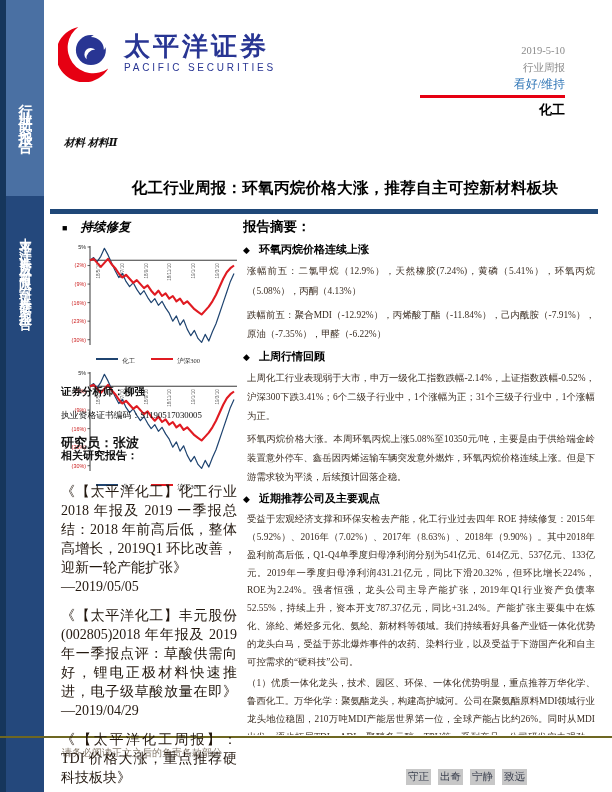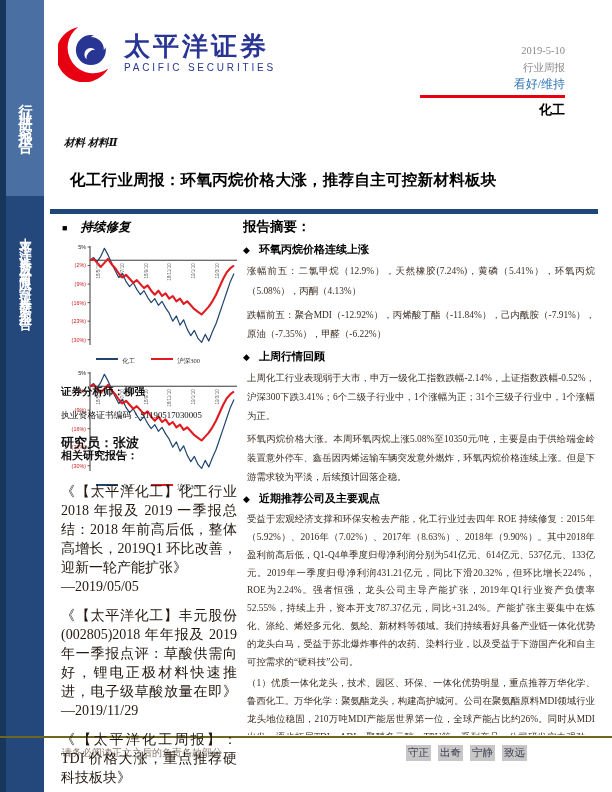--- a/index.html
+++ b/index.html
@@ -18,21 +18,21 @@
   .logo{position:absolute;left:58px;top:24px;display:flex;align-items:center;gap:8px;}
   .logo-mark{width:58px;height:58px;}
   .logo-cn{font-size:26px;font-weight:bold;color:#283593;letter-spacing:3px;line-height:28px;}
   .logo-en{font-size:10px;color:#283593;letter-spacing:2.8px;margin-top:1px;font-family:"Liberation Sans",sans-serif;}
   .meta{position:absolute;right:47px;top:42px;text-align:right;line-height:17px;}
   .meta-date,.meta-type{font-size:10.5px;color:#8a8a8a;}
   .meta-rating{font-size:12px;color:#2e75b6;}
   .red-rule{position:absolute;left:420px;right:47px;top:95px;height:3px;background:#e60012;}
   .industry{position:absolute;right:47px;top:101px;font-size:13px;font-weight:bold;color:#000;}
   .category{position:absolute;left:64px;top:136px;font-size:10.5px;font-weight:bold;font-style:italic;color:#111;}
-  .title{position:absolute;left:62px;top:162px;width:534px;font-size:15.5px;font-weight:bold;margin:8px;color:#000;letter-spacing:0.3px;}
+  .title{position:absolute;left:62px;top:162px;width:534px;font-size:15.5px;font-weight:bold;margin:16px;color:#000;letter-spacing:0.3px;text-align:center;}
   .navy-rule{position:absolute;left:50px;top:209px;width:548px;height:5px;background:#1f4878;}
 
   
   .left-col{position:absolute;left:58px;top:219px;width:180px;}
   .trend-head{font-weight:bold;font-style:italic;font-size:12.5px;display:flex;gap:13px;align-items:center;margin:0 0 7px 4px;color:#000;}
   .sq{font-size:9px;font-style:normal;}
   .trend-svg{display:block;}
   .legend{display:flex;justify-content:center;gap:16px;margin-top:1px;height:11px;align-items:center;}
   .lg-line{display:inline-block;width:22px;height:2px;margin-right:4px;vertical-align:middle;}
   .lg-label{font-size:6.5px;color:#333;}
@@ -54,21 +54,21 @@
   .diamond{font-size:9px;}
   .body{font-size:9.4px;color:#3a2c21;text-align:justify;margin:4px;}
   .s1{line-height:19.8px;}
   .s2{line-height:19px;}
   .s3{line-height:17.8px;}
 
   
   .foot-rule{position:absolute;left:0;top:736px;width:612px;height:2px;background:#6e6722;}
   .foot-disclaimer{position:absolute;left:62px;top:746px;font-size:10px;color:#85796a;}
   .foot-motto{position:absolute;right:85px;top:745px;display:flex;gap:7px;}
-  .motto{background:#c7c7c7;color:#3c4150;font-size:10.5px;padding:1px 2px;}
+  .motto{background:#c7c7c7;color:#3c4150;font-size:10.5px;padding:1px 2px;margin-top:24px;}
 </style>
 </head>
 <body>
 
 <div class="page">
 
   <div class="side-stripe"></div>
   <div class="side-top">
     <div class="vtext side-top-text">行业研究报告</div>
   </div>
@@ -169,21 +169,21 @@
       <div class="an an1">证券分析师：柳强</div>
       <div class="an an2">执业资格证书编码：S1190517030005</div>
       <div class="an an3">研究员：张波</div>
       <div class="an an4">相关研究报告：</div>
       <div class="reports">
         <div class="report">
           <span>《【太平洋化工】化工行业 2018 年报及 2019 一季报总结：2018 年前高后低，整体高增长，2019Q1 环比改善，迎新一轮产能扩张》</span>
           <div class="rep-date">—2019/05/05</div>
         </div>
         <div class="report">
-          <span>《【太平洋化工】丰元股份(002805)2018 年年报及 2019 年一季报点评：草酸供需向好，锂电正极材料快速推进，电子级草酸放量在即》—2019/11/29</span>
+          <span>《【太平洋化工】丰元股份(002805)2018 年年报及 2019 年一季报点评：草酸供需向好，锂电正极材料快速推进，电子级草酸放量在即》—2019/04/29</span>
           <div class="rep-date"></div>
         </div>
         <div class="report">
           <span>《【太平洋化工周报】：TDI 价格大涨，重点推荐硬科技板块》</span>
           <div class="rep-date"></div>
         </div>
       </div>
     </div>
   </div>
 

